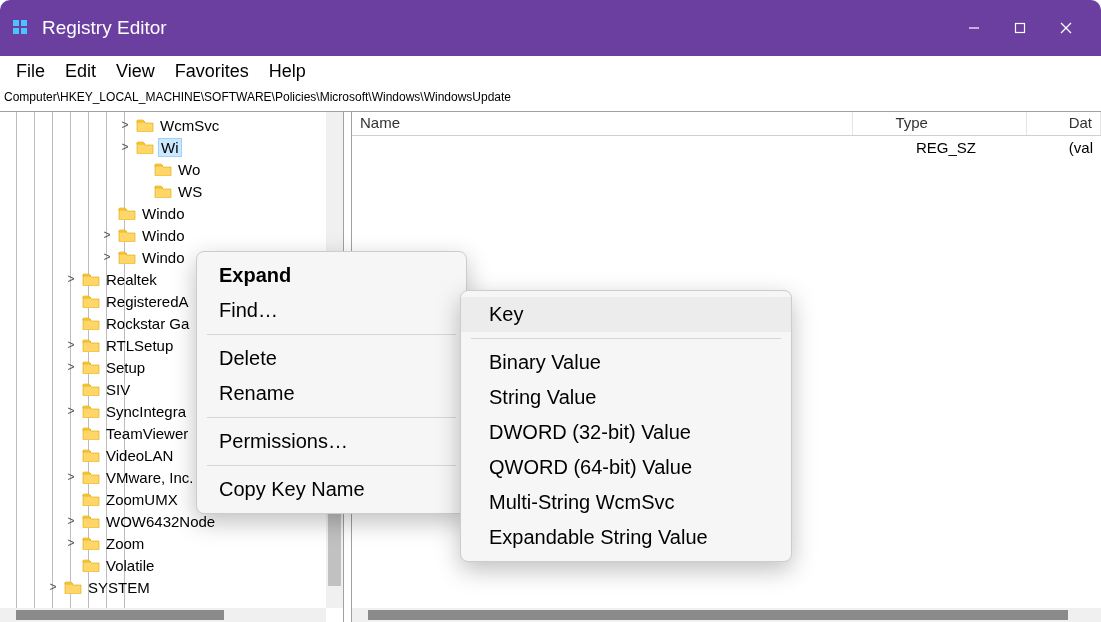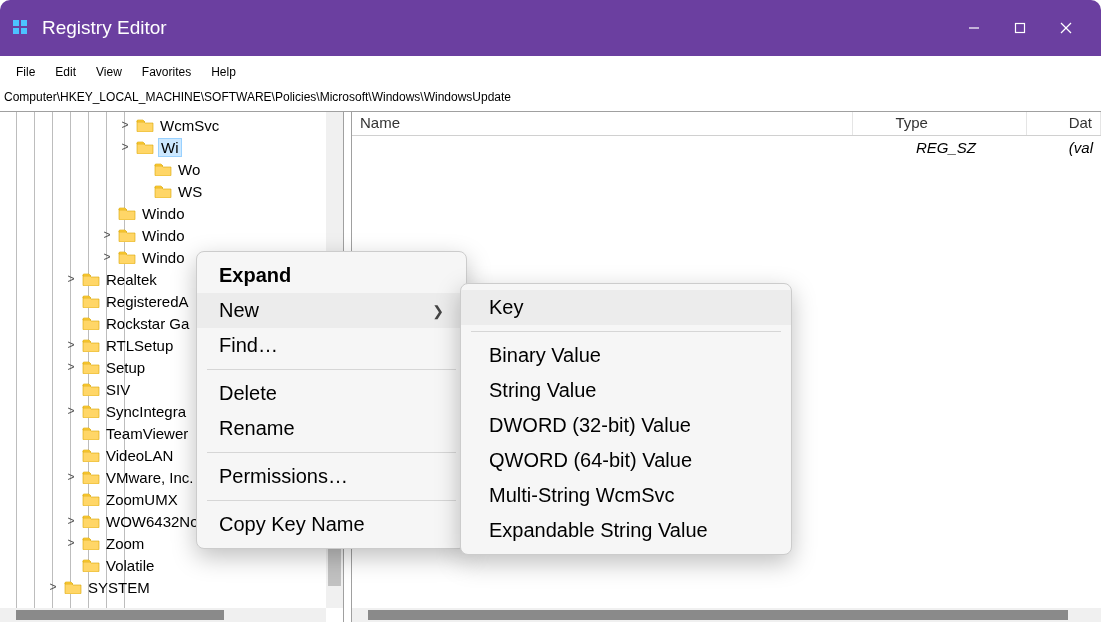--- a/index.html
+++ b/index.html
@@ -10,21 +10,21 @@
     height: 56px; background: #6b3fa0; color: #fff; display: flex; align-items: center; padding: 0 12px;
     border-top-left-radius: 10px; border-top-right-radius: 10px;
   }
   .titlebar .app-icon { width: 18px; height: 18px; margin-right: 12px; display:flex; align-items:center; justify-content:center;}
   .titlebar .title { font-size: 19px; font-weight: 400; }
   .titlebar .spacer { flex: 1; }
   .win-btn { width: 46px; height: 32px; display: flex; align-items: center; justify-content: center; color: #fff; }
   .win-btn svg { width: 12px; height: 12px; }
 
   
-  .menubar { height: 32px; display: flex; align-items: center; padding: 0 6px; font-size: 12px; border-bottom: 1px solid #fff;}
+  .menubar { height: 32px; display: flex; align-items: center; padding: 0 6px; font-size: 18px; border-bottom: 1px solid #fff;}
   .menubar .menu-item { padding: 3px 10px; }
 
   
   .addressbar { height: 24px; padding: 2px 4px; font-size: 12px; border-bottom: 1px solid #a0a0a0; }
 
   
   .main { display: flex; height: calc(622px - 56px - 32px - 24px); position: relative; }
   .tree-pane { width: 344px; border-right: 1px solid #a0a0a0; position: relative; overflow: hidden; background:#fff; }
   .tree-pane .tree { position: absolute; top: 2px; left: 0; right: 0; }
   .tree-row { display: flex; align-items: center; height: 22px; font-size: 15px; white-space: nowrap; }
@@ -42,21 +42,21 @@
   
   .splitter { width: 8px; background: #fff; border-right:1px solid #a0a0a0; }
 
   
   .list-pane { flex:1; position:relative; overflow:hidden; }
   .list-header { display:flex; height:24px; border-bottom:1px solid #d0d0d0; font-size:15px; color:#333;gap:34px; }
   .list-header .col { padding: 2px 8px; border-right:1px solid #e5e5e5; }
   .col-name { width: 560px; }
   .col-type { width: 154px; }
   .col-data { flex:1; }
-  .list-body { font-size:15px;font-style:italic; }
+  .list-body { font-size:15px; }
   .list-row { display:flex; height:22px; align-items:center;}
   .list-row .cell { padding: 0 8px; }
   .cell-name { width:560px;} .cell-type{width:154px;} .cell-data{flex:1;}
 
   
   .vscroll { position:absolute; right:0; top:0; bottom:14px; width:17px; background:#f0f0f0;}
   .vscroll .thumb { position:absolute; left:2px; right:2px; background:#c1c1c1; border-radius:0;}
   .hscroll { position:absolute; left:0; right:0; bottom:0; height:14px; background:#f0f0f0;}
   .hscroll .thumb { position:absolute; top:2px; bottom:2px; background:#8a8a8a; border-radius:0;}
   .tree-pane .vscroll { right:0; }
@@ -66,21 +66,21 @@
   .ctx {
     position: absolute; background: #f6f6f6; border: 1px solid #cccccc; border-radius: 8px;
     box-shadow: 0 8px 24px rgba(0,0,0,.25); padding: 6px 0; font-size: 20px;
   }
   .ctx .item { padding: 6px 22px; display:flex; align-items:center; justify-content:space-between;}
   .ctx .item.bold { font-weight: 700; }
   .ctx .item.hover { background: #ececec; }
   .ctx .sep { height:1px; background:#d6d6d6; margin:6px 10px; }
   .ctx .arrow { font-size:14px; color:#444; margin-left:40px;}
   .ctx1 { left: 196px; top: 139px; width: 271px; }
-  .ctx2 { left: 460px; top: 171px; width: 332px; }
+  .ctx2 { left: 460px; top: 178px; width: 332px; }
   .ctx2 .item { padding: 6px 28px; }
 
   
   .folder svg { width:18px; height:14px; display:block;}
 
 </style>
 </head>
 <body>
 
 <div class="titlebar">
@@ -403,24 +403,20 @@
       </div>
     <div class="hscroll">
         <div class="thumb" id="lhthumb" style="left: 16px; width: 700px;"></div>
       </div>
   </div>
 
   <div class="ctx ctx1" id="ctx1">
       <div class="item bold">
         <span>Expand</span>
       </div>
-      <div class="item hover">
-        <span>New</span>
-        <span class="arrow">❯</span>
-      </div>
       <div class="item">
         <span>Find…</span>
       </div>
       <div class="sep"></div>
       <div class="item">
         <span>Delete</span>
       </div>
       <div class="item">
         <span>Rename</span>
       </div>

